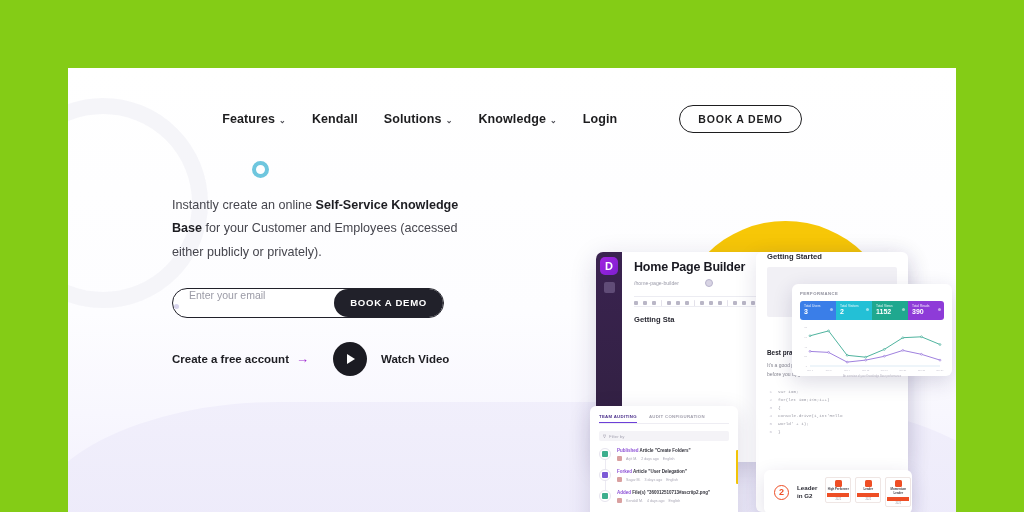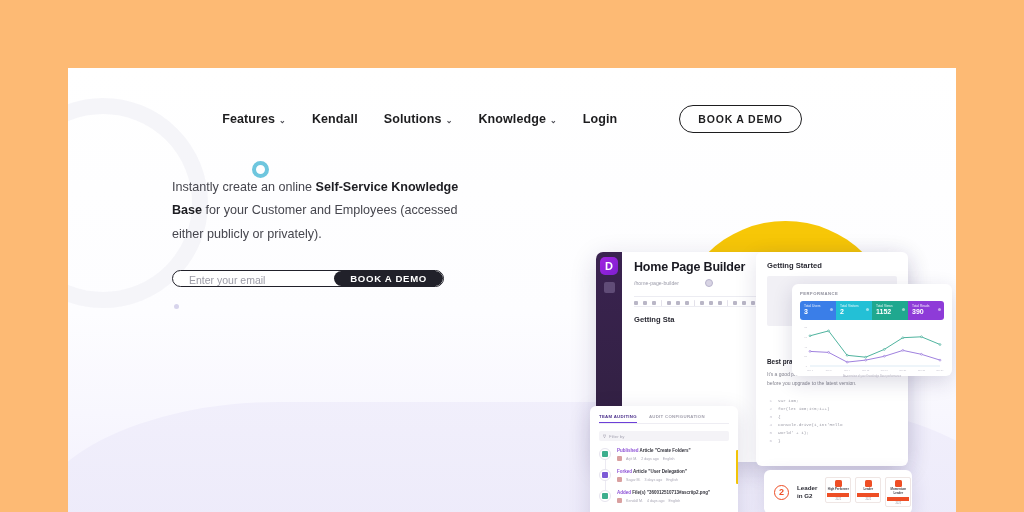--- a/index.html
+++ b/index.html
@@ -2,21 +2,21 @@
 <html><head>
 <meta charset="utf-8">
 <style>
   * { box-sizing: border-box; margin: 0; padding: 0; }
   html, body {
     width: 1024px; height: 512px;
     font-family: "Liberation Sans", sans-serif;
     background: #c5bffb;
     overflow: hidden;
   }
-  .stage { position: relative; width: 1024px; height: 512px; background: #fdba74; }
+  .stage { position: relative; width: 1024px; height: 512px; background: #84cc16; }
 
   
   .page {
     position: absolute; left: 68px; top: 68px;
     width: 888px; height: 444px;
     background: linear-gradient(180deg,#ffffff 0%,#fdfdff 55%,#f3f1fd 100%);
     overflow: hidden;
   }
   .page-bg-circle {
     position: absolute; left: -70px; top: 30px; width: 210px; height: 210px;
@@ -64,29 +64,29 @@
   }
   h1.headline {
     font-size: 29px; line-height: 1.25; font-weight: 800;
     color: #15151a; letter-spacing: -.6px;
   }
   .hl-accent {
     background: linear-gradient(90deg,#9b1fd6 0%,#c02bc9 55%,#b52ad0 100%);
     -webkit-background-clip: text; background-clip: text; color: transparent;
   }
   .sub {
-    font-size: 12.6px; line-height: 1.85;
+    margin-top: 18px; font-size: 12.6px; line-height: 1.85;
     color: #46464e; width: 315px;
   }
   .sub b { color: #1d1d22; font-weight: 700; }
 
   
   .form {
-    margin-top: 24px; display: flex; align-items: flex-end;
-    width: 272px; height: 17px;
+    margin-top: 24px; display: flex; align-items: flex-start;
+    width: 272px; height: 30px;
     border: 1.3px solid #21212a; border-radius: 40px; background: #fff; overflow: hidden;
   }
   .form input {
     flex: 1; border: none; outline: none; background: transparent;
     font-size: 10.5px; color: #6d6d78; padding-left: 16px;
     font-family: "Liberation Sans", sans-serif;
   }
   .form input::placeholder { color: #9b9ba6; }
   .form-btn {
     background: #21212a; color: #fff; height: 100%;
@@ -177,23 +177,23 @@
   .bld-callout {
     margin-top: 7px; font-size: 4.6px; line-height: 1.65; color: #8a8a97; word-break: break-word;
   }
   .bld-badge {
     position: absolute; right: -3px; bottom: 40px; background: #8e22e0;
     width: 9px; height: 8px; border-radius: 2px;
   }
 
   
   .card-preview {
-    position: absolute; left: 248px; top: 104px; width: 152px; height: 214px;
+    position: absolute; left: 248px; top: 104px; width: 152px; height: 260px;
     background: #fff; border-radius: 6px; box-shadow: 0 6px 22px rgba(40,30,90,.13);
-    padding: 9px 11px; overflow: hidden;
+    padding: 0 11px; overflow: hidden;
   }
   .pv-h { font-size: 7.6px; font-weight: 700; color: #2a2a33; }
   .pv-img {
     margin-top: 6px; height: 50px; background: #f1f0f5; border-radius: 2px; position: relative; overflow: hidden;
   }
   .pv-img::after {
     content: ""; position: absolute; left: 26%; bottom: 0;
     border-left: 22px solid transparent; border-right: 22px solid transparent;
     border-bottom: 24px solid #dcdae4;
   }
@@ -322,20 +322,30 @@
     <div class="hero">
       <div class="ring"></div>
       <div class="dot-small"></div>
       <p class="sub"><span>Instantly create an online </span><b>Self-Service Knowledge Base</b><span> for your Customer and Employees (accessed either publicly or privately).</span></p>
 
       <div class="form">
         <input placeholder="Enter your email" style="">
         <div class="form-btn">BOOK A DEMO</div>
       </div>
 
+      <div class="cta-row">
+        <div class="free-acct">
+          <span>Create a free account</span>
+          <span class="arrow">→</span>
+        </div>
+        <div class="play">
+          <div class="play-tri"></div>
+        </div>
+        <div class="watch">Watch Video</div>
+      </div>
     </div>
 
     <div class="visual">
       <div class="yellow-circle"></div>
 
       <div class="card-builder">
         <div class="bld-side">
           <div class="bld-logo">D</div>
           <div class="bld-ico"></div>
           <div class="bld-ico bottom"></div>

